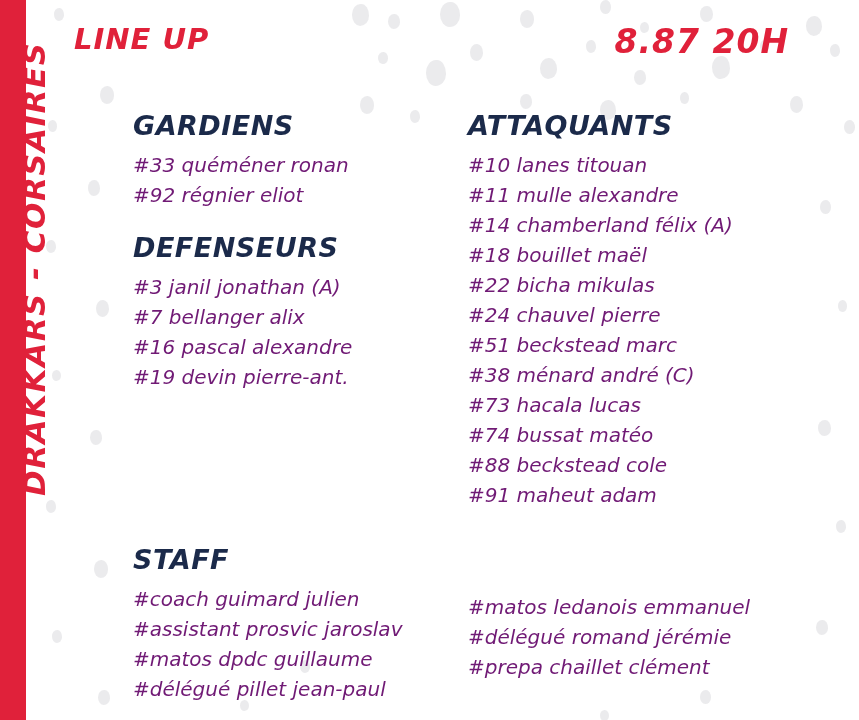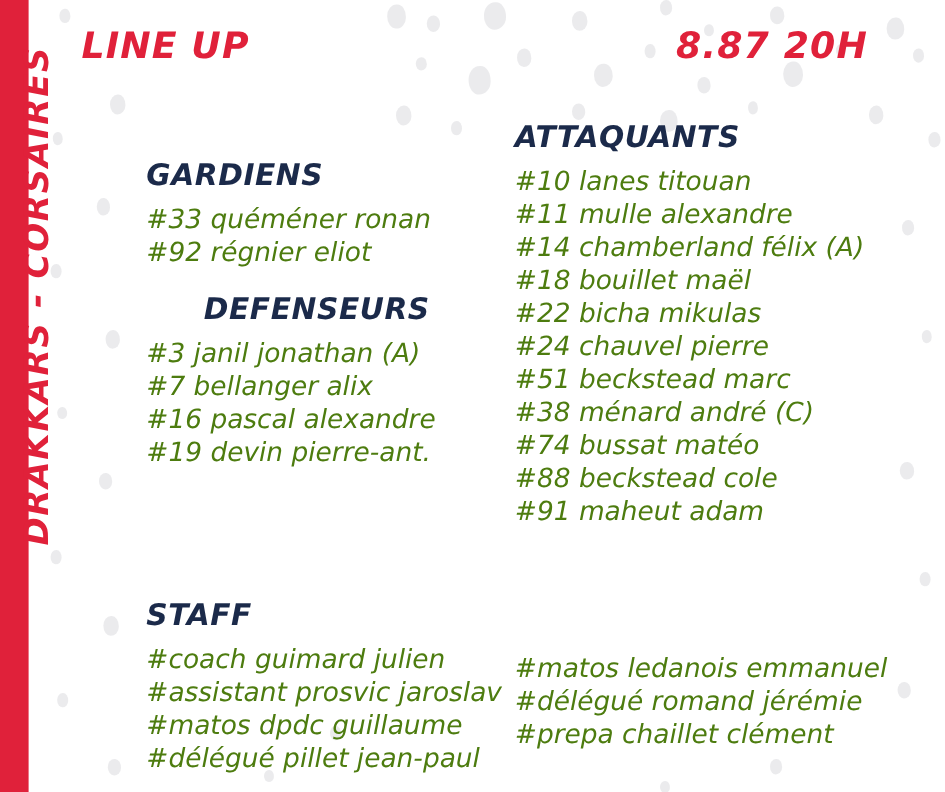--- a/index.html
+++ b/index.html
@@ -65,42 +65,41 @@
 
   
   .lineup {
     position: absolute;
     left: 74px;
     top: 22px;
     color: #e0213a;
     font-family: "DejaVu Sans", sans-serif;
     font-weight: bold;
     font-style: italic;
-    font-size: 33px;
+    font-size: 29px;
     letter-spacing: 1px;
   }
   .datetime {
     position: absolute;
     right: 70px;
     top: 22px;
     color: #e0213a;
     font-family: "DejaVu Sans", sans-serif;
     font-weight: bold;
     font-style: italic;
     font-size: 33px;
     letter-spacing: 1px;
   }
 
   
   .col-left {
     position: absolute;
     left: 133px;
     top: 110px;
     width: 310px;
-    margin-top: 34px;
   }
   .col-right {
     position: absolute;
     left: 468px;
     top: 110px;
     width: 340px;
   }
   .col-staff-left {
     position: absolute;
     left: 133px;
@@ -118,27 +117,26 @@
     color: #1b2a4a;
     font-family: "DejaVu Sans", sans-serif;
     font-weight: bold;
     font-style: italic;
     font-size: 27px;
     letter-spacing: 0.5px;
     margin: 0 0 9px 0;
   }
   .section-title.spaced {
     margin-top: 22px;
-    text-align: center;
   }
   .player {
-    color: #4d7c0f;
-    font-family: "DejaVu Sans", sans-serif;
-    font-style: italic;
-    font-size: 24px;
+    color: #701a75;
+    font-family: "DejaVu Sans", sans-serif;
+    font-style: italic;
+    font-size: 20px;
     line-height: 30px;
     white-space: nowrap;
   }
 </style>
 </head>
 <body>
 
 <div id="poster">
 
   <div class="dots">
@@ -210,20 +208,21 @@
   <div class="col-right">
     <div class="section-title">ATTAQUANTS</div>
     <div class="player">#10 lanes titouan</div>
     <div class="player">#11 mulle alexandre</div>
     <div class="player">#14 chamberland félix (A)</div>
     <div class="player">#18 bouillet maël</div>
     <div class="player">#22 bicha mikulas</div>
     <div class="player">#24 chauvel pierre</div>
     <div class="player">#51 beckstead marc</div>
     <div class="player">#38 ménard andré (C)</div>
+    <div class="player">#73 hacala lucas</div>
     <div class="player">#74 bussat matéo</div>
     <div class="player">#88 beckstead cole</div>
     <div class="player">#91 maheut adam</div>
   </div>
 
   <div class="col-staff-left">
     <div class="section-title">STAFF</div>
     <div class="player">#coach guimard julien</div>
     <div class="player">#assistant prosvic jaroslav</div>
     <div class="player">#matos dpdc guillaume</div>

